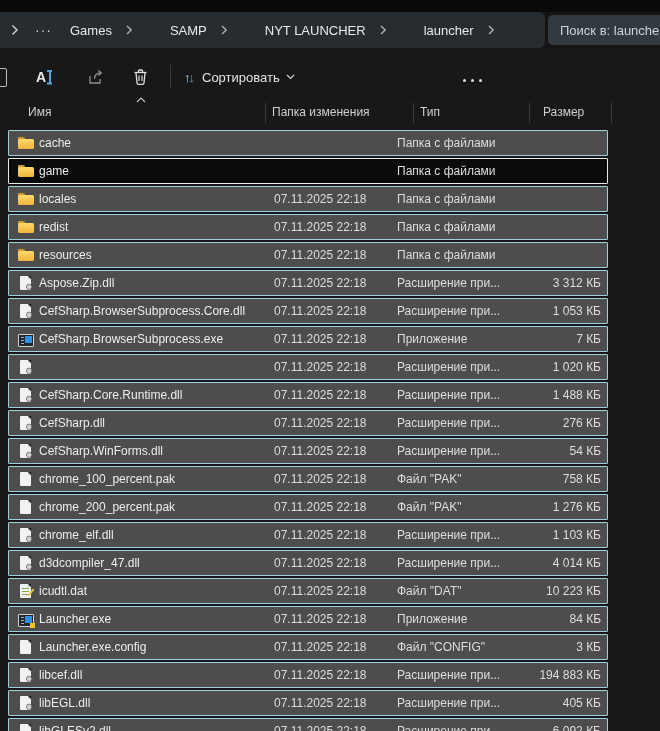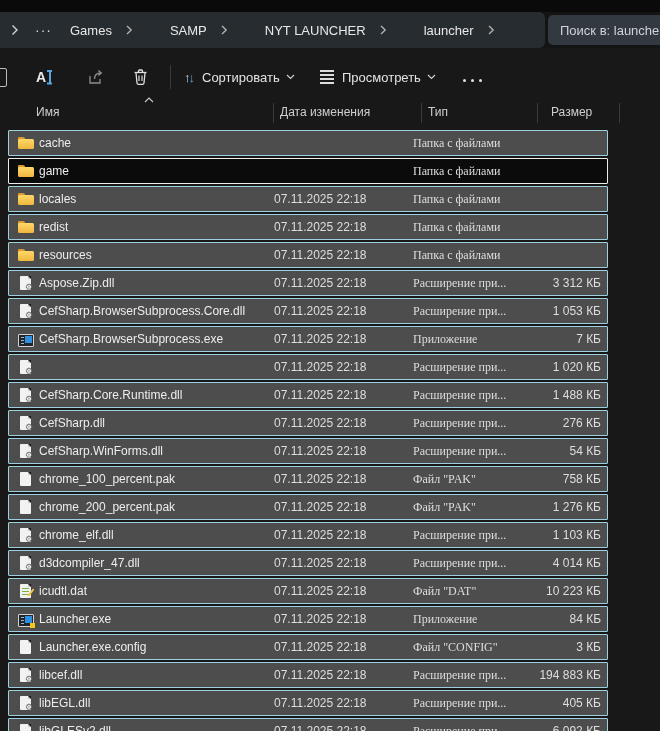--- a/index.html
+++ b/index.html
@@ -40,35 +40,35 @@
   .sort-arrows{font-size:13px;margin-right:7px;}
   .sort-arrows .up{color:#dcdcdc;}
   .sort-arrows .down{color:var(--blue);margin-left:-2px;}
   .viewbtn{left:320px;}
   .hamb{display:inline-block;margin-right:8px;}
   .hamb i{display:block;width:14px;height:1.5px;background:#dcdcdc;margin:2.5px 0;}
   .chev-mini{margin-left:6px;}
   .morebtn{left:460px;}
   .morebtn i{display:inline-block;width:3px;height:3px;border-radius:50%;background:#e0e0e0;margin:0 2.5px;}
   
-  .header{position:absolute;top:98px;left:8px;width:523px;height:30px;}
+  .header{position:absolute;top:98px;left:0;width:523px;height:30px;}
   .hcell{position:absolute;top:7px;color:#cfcfcf;font-size:12px;cursor:default;white-space:nowrap;}
   .h-name{left:28px;}  .h-date{left:272px;}  .h-type{left:420px;}  .h-size{left:543px;}
   .hsep{position:absolute;top:5px;width:1px;height:20px;background:#3b3b3b;}
   .hs0{left:265px;} .hs1{left:413px;} .hs2{left:529px;} .hs3{left:611px;}
   .sortcaret{position:absolute;left:136px;top:-1px;}
   
   .rows{position:absolute;top:130px;left:0;width:660px;}
   .row{position:relative;margin:0 0 2px 8px;width:600px;height:26px;box-sizing:border-box;
     border:1px solid var(--accent);background:var(--selfill);border-radius:1px;}
   .row.focused{background:#0b0b0b;border-color:#ebebeb;}
   .cell{position:absolute;top:0;line-height:24px;font-size:12px;color:#ededed;white-space:nowrap;}
   .name{left:30px;}
   .date{left:265px;color:#dedede;}
-  .type{left:404px;color:#dedede;font-family:Liberation Serif, serif;}
+  .type{left:388px;color:#dedede;}
   .size{right:6px;color:#dedede;}
   .ficon{position:absolute;left:9px;top:5px;width:16px;height:14px;}
   
   .i-folder{position:relative;display:block;width:16px;height:13px;margin-top:1px;}
   .i-folder .tab{position:absolute;top:0;left:0;width:7px;height:5px;background:#d99b2e;border-radius:1px 2px 0 0;}
   .i-folder .fbody{position:absolute;top:2px;left:0;width:16px;height:10px;border-radius:1.5px;
     background:linear-gradient(#ffd969,#efb63e);}
   .i-page{position:relative;display:block;width:11px;height:14px;margin-left:2px;background:#f2f2f2;border-radius:1px;}
   .i-page .fold{position:absolute;top:0;right:0;width:0;height:0;
     border-left:3px solid #c9c9c9;border-top:3px solid #181818;}
@@ -172,47 +172,33 @@
   <span class="tb-divider"></span>
   <span class="tbtn sortbtn">
     <span class="sort-arrows" style="--blue:#58a6e0;"><span class="up">↑</span><span class="down">↓</span></span>
     <span>Сортировать</span>
     <span class="chev-mini">
       <svg width="9" height="6" viewBox="0 0 9 6">
           <path d="M1 1 L4.5 4.5 L8 1" fill="none" stroke="#cfcfcf" stroke-width="1.2"></path>
         </svg>
     </span>
   </span>
-  <span class="tbtn viewbtn">
-    <span class="hamb">
-        <i></i>
-        <i></i>
-        <i></i>
-        <i></i>
-      </span>
-    <span>Просмотреть</span>
-    <span class="chev-mini">
-      <svg width="9" height="6" viewBox="0 0 9 6">
-          <path d="M1 1 L4.5 4.5 L8 1" fill="none" stroke="#cfcfcf" stroke-width="1.2"></path>
-        </svg>
-    </span>
-  </span>
   <span class="tbtn morebtn">
     <span><i></i><i></i><i></i></span>
   </span>
 </div>
 
 <div class="header">
   <span class="sortcaret">
     <svg width="10" height="6" viewBox="0 0 10 6">
         <path d="M1 5 L5 1 L9 5" fill="none" stroke="#c9c9c9" stroke-width="1.1"></path>
       </svg>
   </span>
   <span class="hcell h-name">Имя</span>
-  <span class="hcell h-date">Дата изменения</span>
+  <span class="hcell h-date">Папка изменения</span>
   <span class="hcell h-type">Тип</span>
   <span class="hcell h-size">Размер</span>
   <span class="hsep hs0"></span>
   <span class="hsep hs1"></span>
   <span class="hsep hs2"></span>
   <span class="hsep hs3"></span>
 </div>
 
 <div class="rows" id="rows">
   <div class="row selected">

